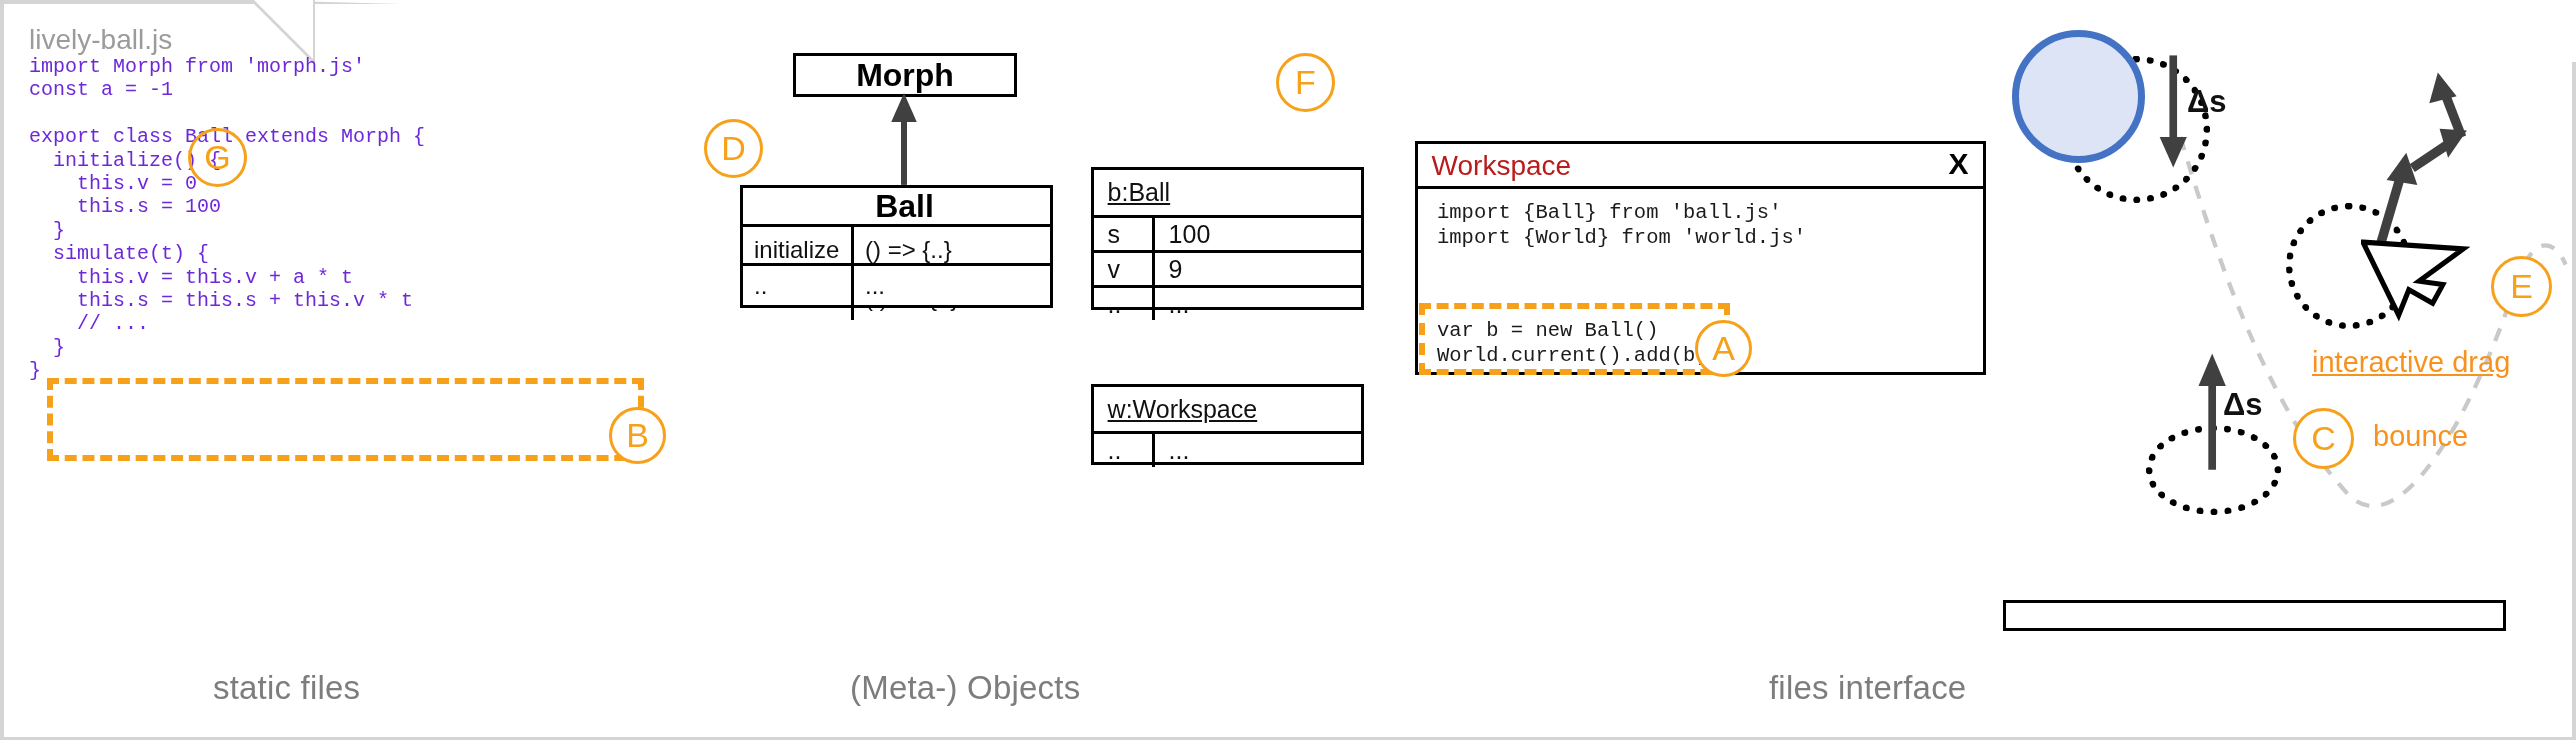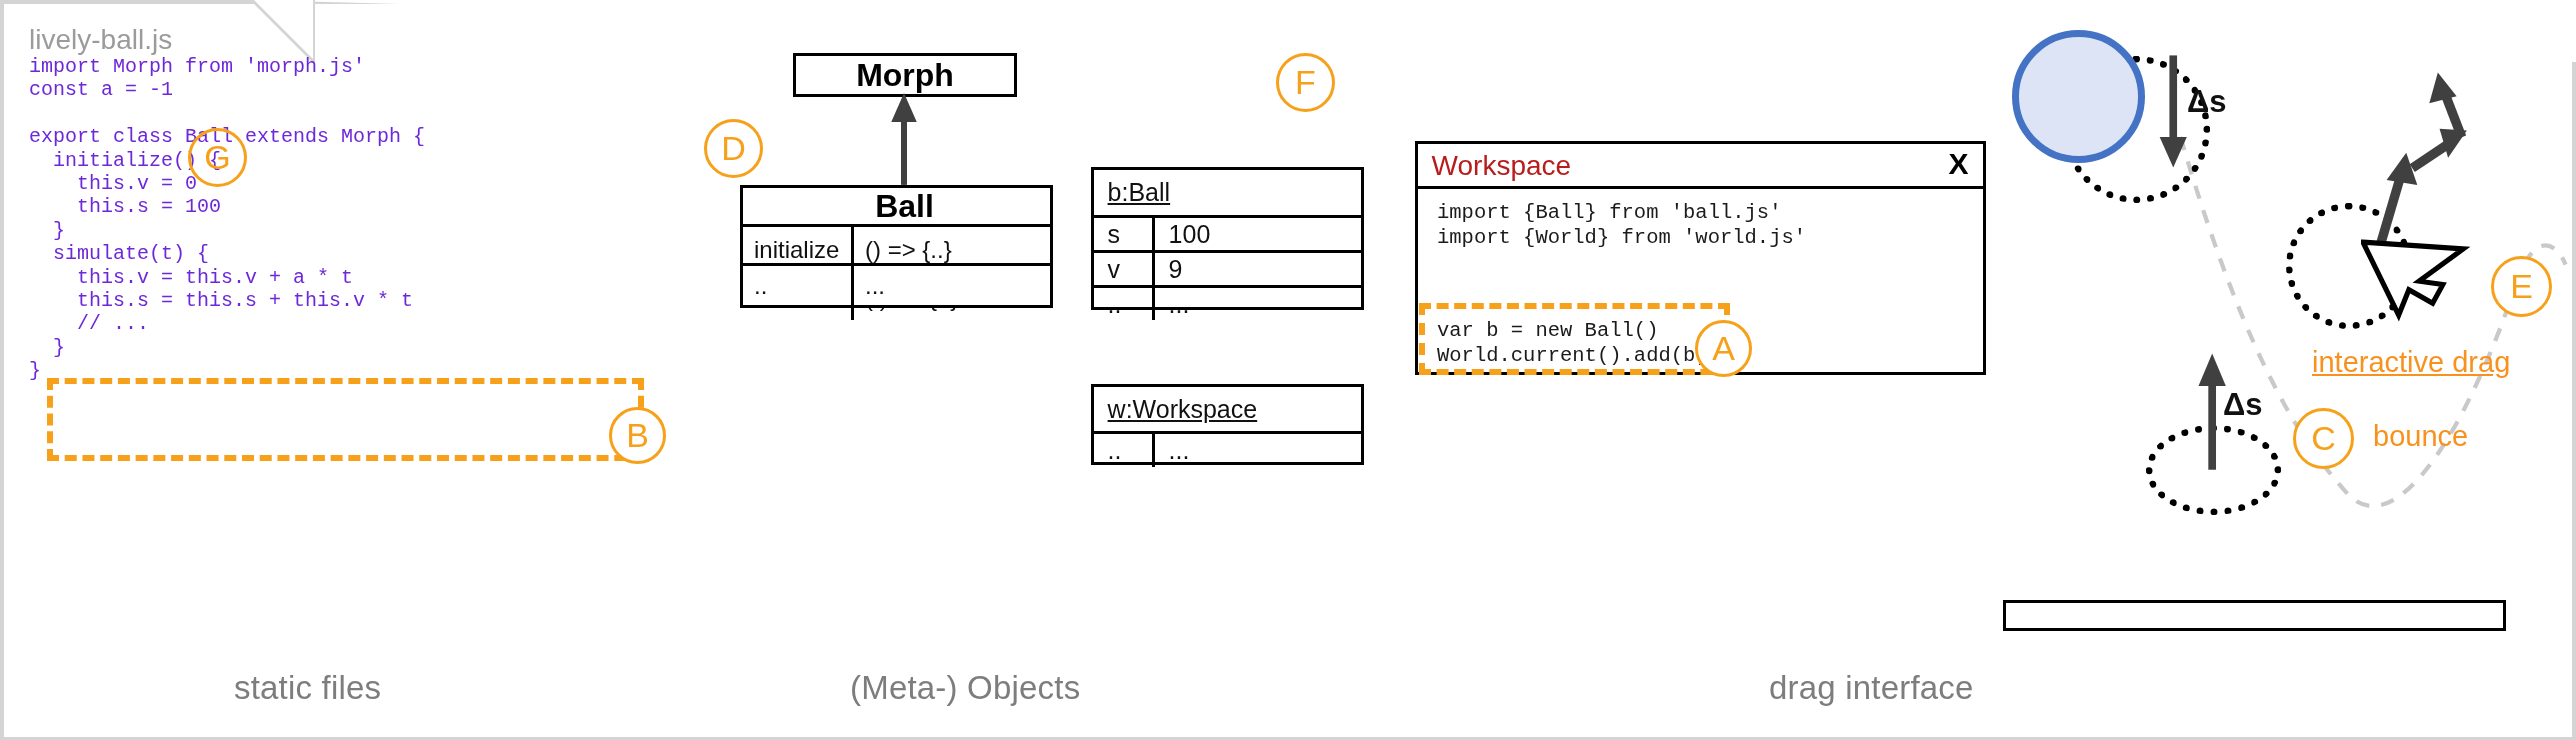--- a/index.html
+++ b/index.html
@@ -105,21 +105,21 @@
     // ...
   }
 }</div>
 </div>
 
 <div class="badge" style="left:188px;top:128px;width:53px;height:53px;">G</div>
 
 <div class="dash-box" style="left:47px;top:378px;width:597px;height:83px;"></div>
 <div class="badge" style="left:609px;top:407px;width:51px;height:51px;background:#fff;">B</div>
 
-<div class="caption" style="left:213px;top:669px;margin-left:21px;">static files</div>
+<div class="caption" style="left:213px;top:669px;">static files</div>
 
 <div class="uml" style="left:793px;top:53px;width:224px;height:44px;">
   <div class="uml-title" style="height:100%;">Morph</div>
 </div>
 
 <svg id="inherit" viewBox="0 0 40 108">
   <line x1="20" y1="108" x2="20" y2="32" stroke="#404040" stroke-width="7"></line>
   <polygon points="20,0 5,34 35,34" fill="#404040"></polygon>
 </svg>
 
@@ -230,14 +230,14 @@
 
   <div class="badge" style="left:488px;top:247px;width:55px;height:55px;background:#fff;">E</div>
   <div class="orange-label" style="left:309px;top:337px;text-decoration:underline;">interactive drag</div>
 
   <div class="badge" style="left:290px;top:399px;width:55px;height:55px;background:#fff;">C</div>
   <div class="orange-label" style="left:370px;top:411px;">bounce</div>
 
   <div class="ground"></div>
 </div>
 
-<div class="caption" style="left:1769px;top:669px;">drag interface</div>
+<div class="caption" style="left:1769px;top:669px;">files interface</div>
 
 
 </body></html>

